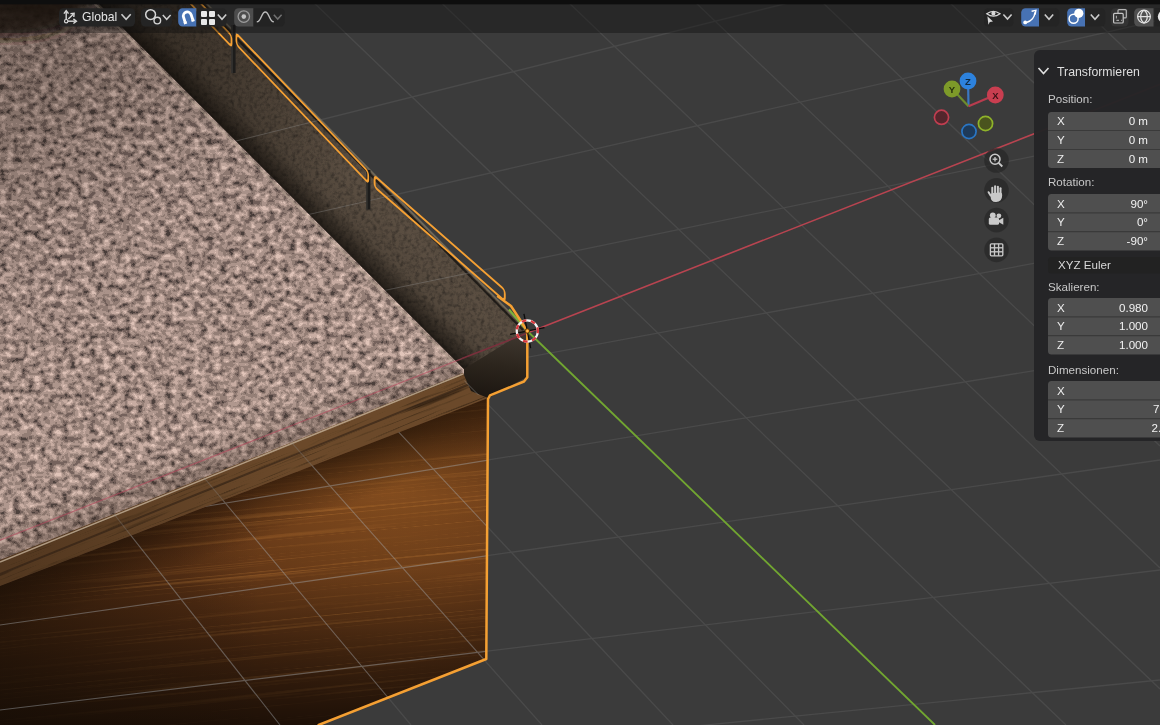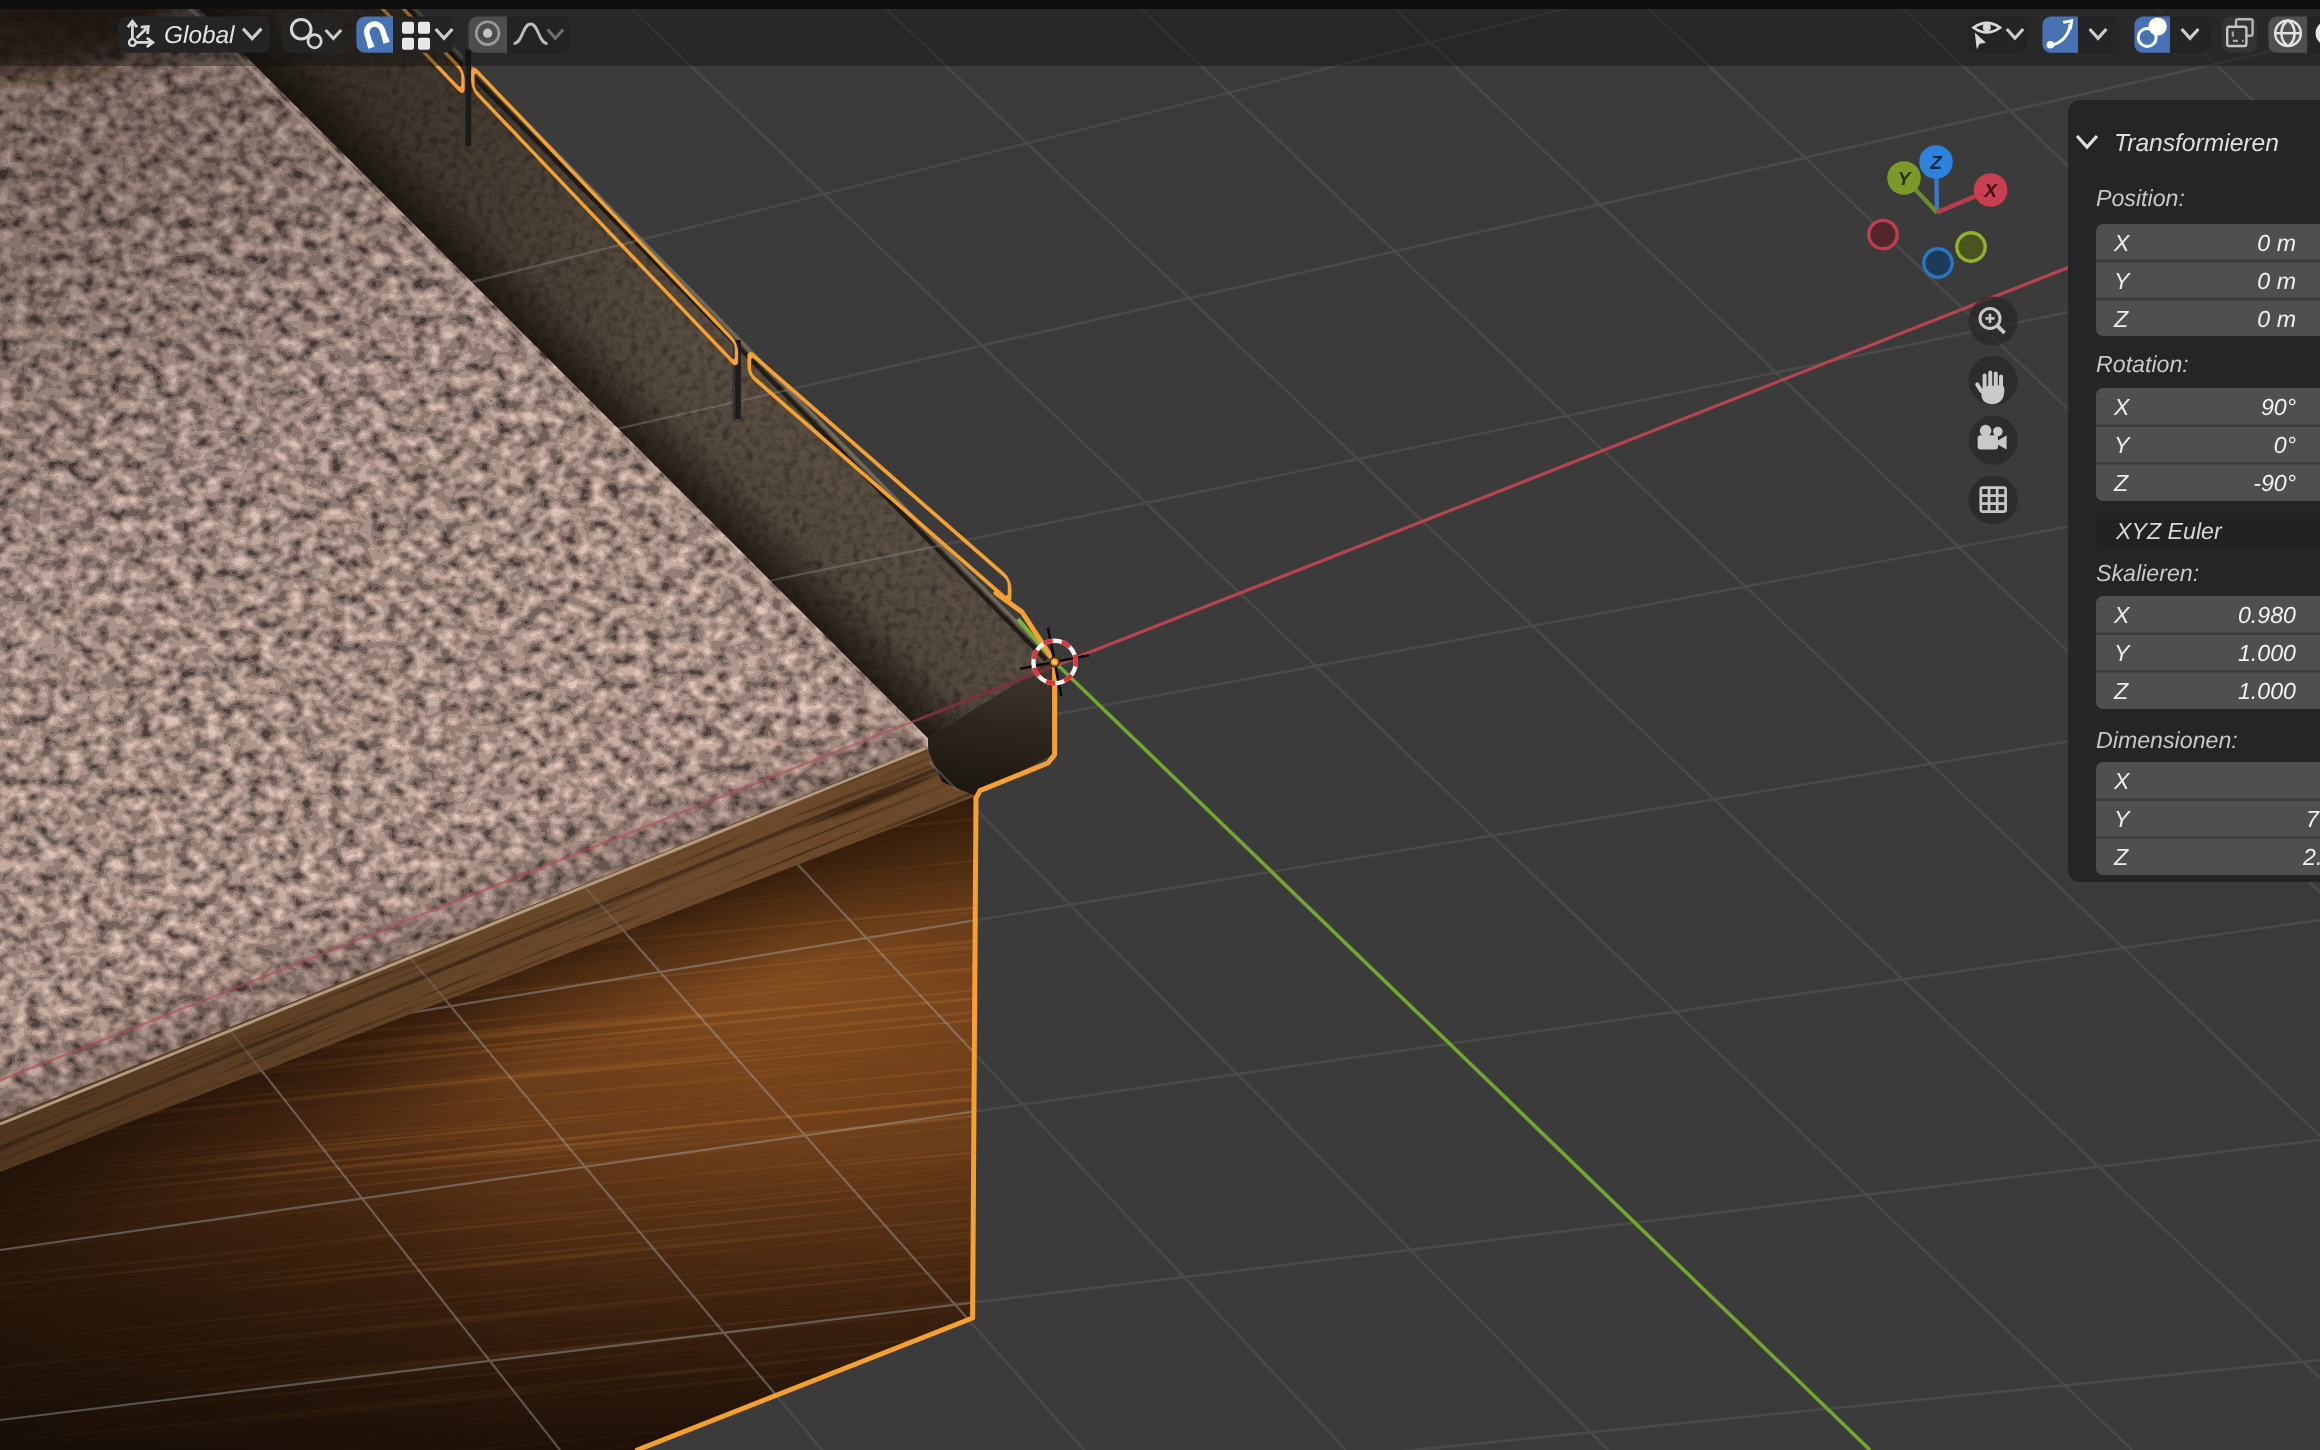--- a/index.html
+++ b/index.html
@@ -1,17 +1,17 @@
 <!DOCTYPE html>
 <html><head>
 <meta charset="utf-8">
 <style>
   html,body{margin:0;padding:0;background:#000;}
   #stage{position:relative;width:1160px;height:725px;overflow:hidden;background:#3b3b3b;opacity:0.999;
-         font-family:"Liberation Sans",sans-serif;font-style:italic;}
+         font-family:"Liberation Sans",sans-serif;}
   svg{position:absolute;left:0;top:0;}
   text{font-family:"Liberation Sans",sans-serif;}
 </style>
 </head>
 <body>
 <div id="stage">
 <svg width="1160" height="725" viewBox="0 0 1160 725">
 <defs>
   <filter id="blur7" x="-60%" y="-60%" width="220%" height="220%">
           <feGaussianBlur stdDeviation="7"></feGaussianBlur>

